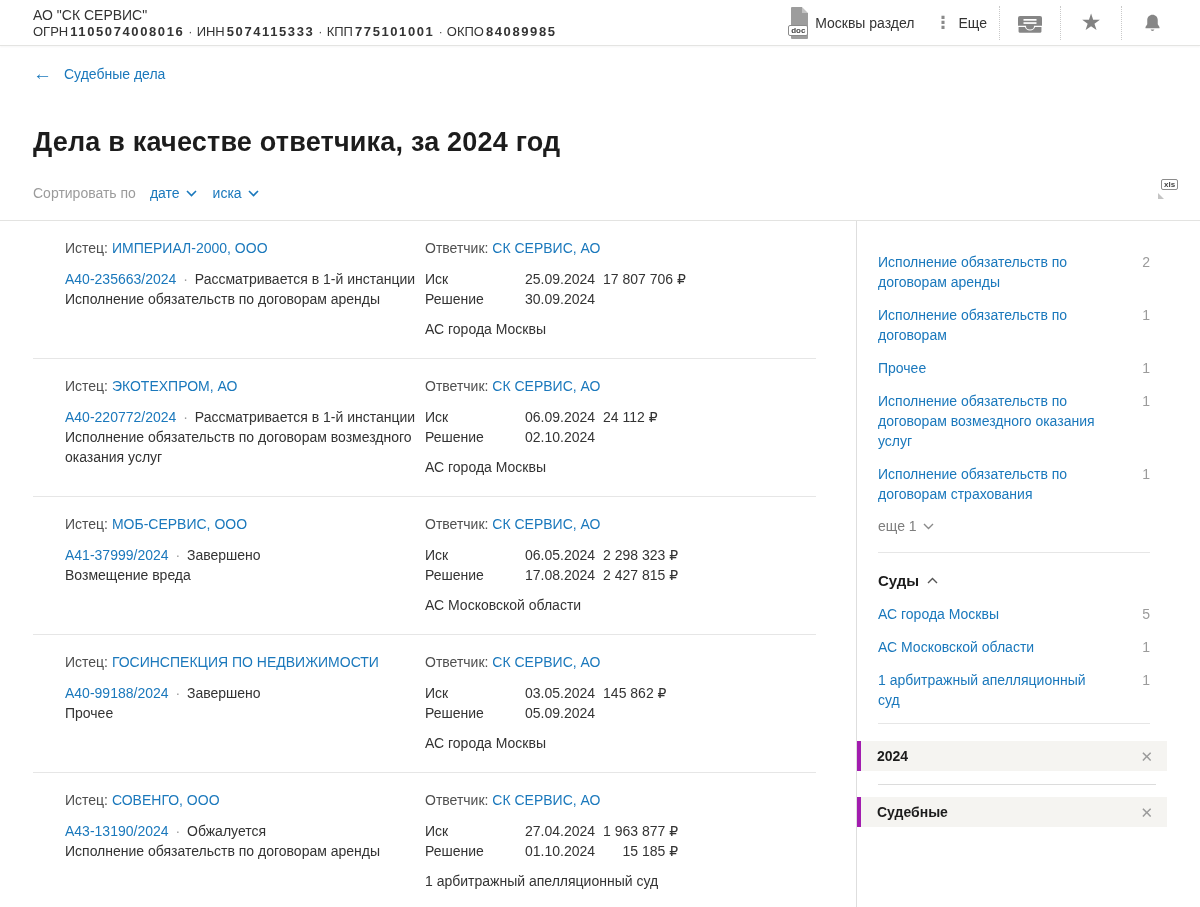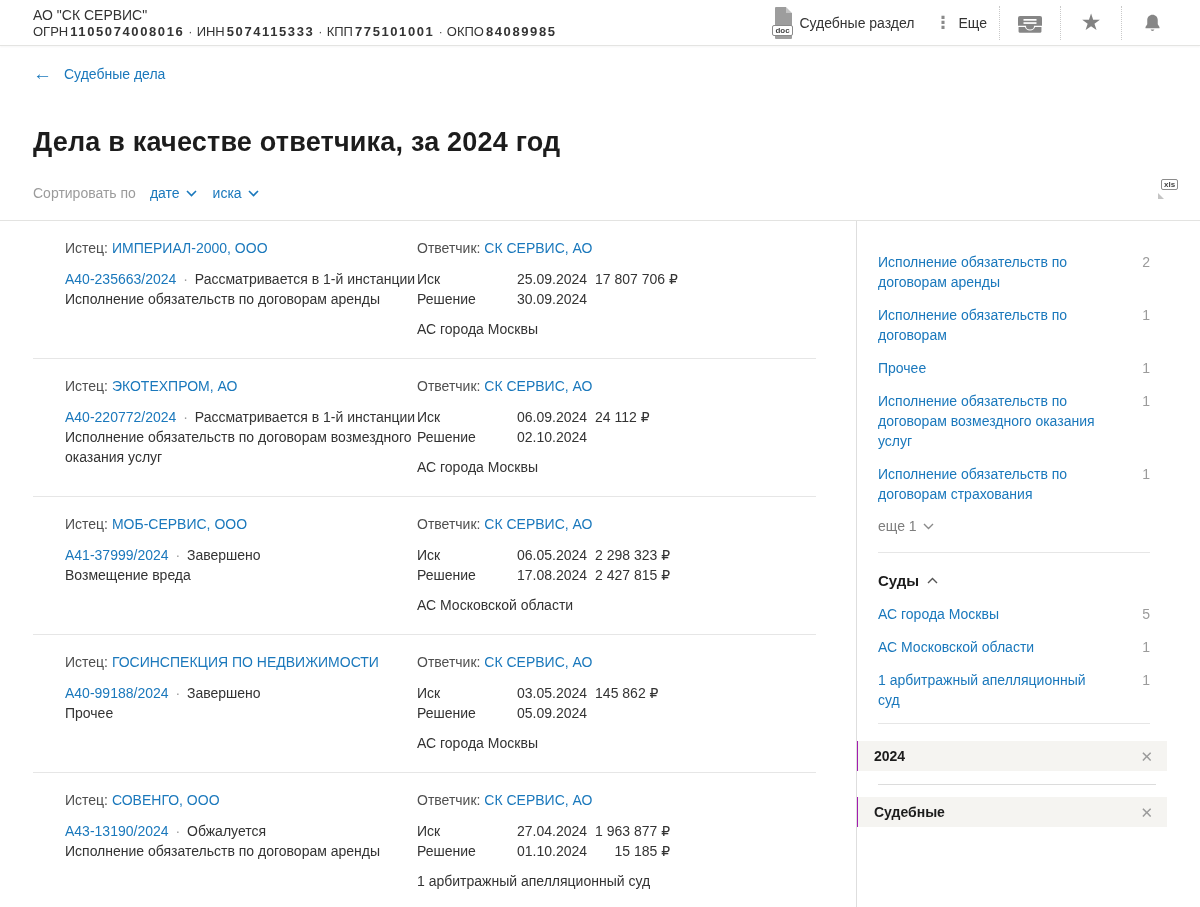--- a/index.html
+++ b/index.html
@@ -37,21 +37,21 @@
   .sort-link { color:#1a78bc; display:inline-flex; align-items:center; gap:6px; margin-right:16px; cursor:pointer; }
   .chev { display:inline-block; }
   .xls-btn { margin-left:auto; cursor:pointer; margin-right:3px; }
 
   
   .content { display:flex; border-top:1px solid #e3e3e1; margin-top:13px; height:700px; }
   .main-col { width:856px; flex:0 0 856px; }
   .side-col { flex:1 1 auto; border-left:1px solid #dedede; }
 
   
-  .case-row { padding:17px 0 0 65px; display:grid; grid-template-columns:352px 1fr; }
+  .case-row { padding:17px 0 0 65px; display:grid; grid-template-columns:352px 1fr; column-gap:8px; }
   .case-divider { border:none; border-top:1px solid #e6e6e6; margin:19px 40px 0 33px; }
   .party-line { line-height:20px; }
   .party-label { color:#4f4f4f; }
   a.lnk { color:#1a78bc; text-decoration:none; cursor:pointer; }
   .case-line { margin-top:11px; line-height:20px; }
   .dot-sep { color:#9b9b9b; margin:0 3px; }
   .case-status { color:#333; }
   .case-category { line-height:20px; color:#333; max-width:352px; }
   .case-details table { border-collapse:collapse; margin-top:11px; }
   .case-details td { padding:0; line-height:20px; vertical-align:top; }
@@ -63,42 +63,42 @@
   
   .side-block { padding:31px 50px 0 21px; }
   .side-head { display:flex; align-items:center; gap:8px; font-weight:bold; font-size:15px; color:#1c1c1c;
     margin-bottom:15px; cursor:pointer; }
   .side-list { list-style:none; }
   .side-item { display:flex; align-items:flex-start; margin-bottom:13px; }
   .side-item .lnk { width:228px; line-height:20px; }
   .side-count { margin-left:auto; color:#9b9b9b; line-height:20px; }
   .more-link { color:#7d7d7d; display:inline-flex; align-items:center; gap:6px; cursor:pointer; margin-top:1px; }
   .side-divider { border:none; border-top:1px solid #e6e6e6; margin:18px 50px 17px 21px; }
-  .chip { display:flex; align-items:center; background:#f5f4f1; border-left:1px solid #a21caf;
+  .chip { display:flex; align-items:center; background:#f5f4f1; border-left:4px solid #a21caf;
     height:30px; margin-right:33px; padding:0 14px 0 16px; }
   .chip-label { font-weight:bold; color:#1c1c1c; }
   .chip-close { margin-left:auto; color:#9b9b9b; font-size:15px; cursor:pointer; line-height:1; }
   .chip-divider { border:none; border-top:1px solid #dcdcdc; margin:13px 44px 12px 21px; }
 </style>
 </head>
 <body>
 
 <header class="top-header">
   <div>
     <div class="company-name">АО "СК СЕРВИС"</div>
     <div class="company-regs">
       <span>ОГРН</span><b>1105074008016</b><span class="reg-sep">·</span><span>ИНН</span><b>5074115333</b><span class="reg-sep">·</span><span>КПП</span><b>775101001</b><span class="reg-sep">·</span><span>ОКПО</span><b>84089985</b>
     </div>
   </div>
   <div class="header-actions">
     <div class="hdr-action">
       <span class="file-icon">
           <span class="file-label">doc</span>
         </span>
-      <span>Судебные раздел</span>
+      <span>Москвы раздел</span>
     </div>
     <div class="hdr-action">
       <span class="dots-icon">⋮</span>
       <span>Еще</span>
     </div>
     <span class="hdr-sep"></span>
     <div class="hdr-icon-btn">
       <svg width="26" height="20" viewBox="0 0 26 20">
         <rect x="1" y="3" width="24" height="16" rx="2" fill="#868686"></rect>
         <rect x="6.5" y="6" width="13" height="1.7" fill="#ffffff"></rect>

